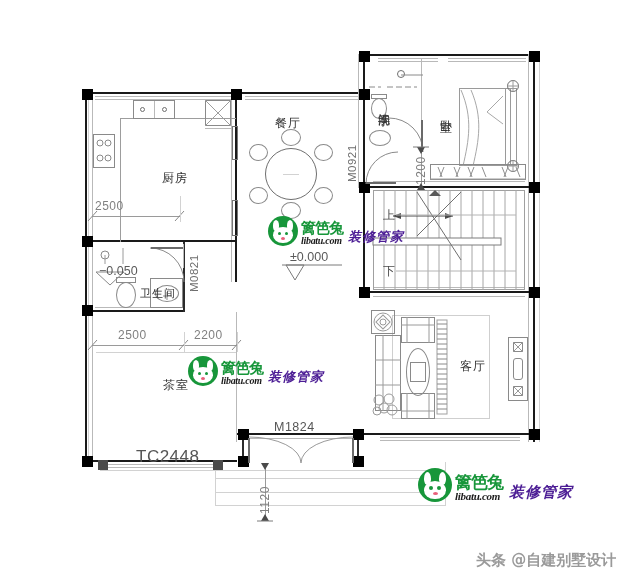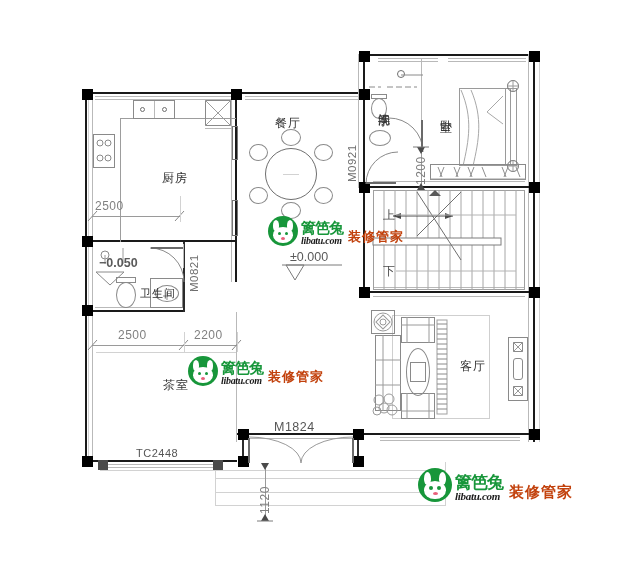--- a/index.html
+++ b/index.html
@@ -33,21 +33,21 @@
   .wm{position:absolute;display:flex;align-items:flex-end;gap:3px;}
   .wm-logo{border-radius:50%;background:#17963a;position:relative;flex:none;}
   .wm-ear{position:absolute;background:#fff;border-radius:50% 50% 45% 45%;}
   .wm-face{position:absolute;background:#fff;border-radius:50% 50% 48% 48%;}
   .wm-eye{position:absolute;background:#17963a;border-radius:50%;}
   .wm-nose{position:absolute;background:#e8607a;border-radius:50%;}
   .wm-cn{color:#17963a;font-weight:bold;letter-spacing:-1px;
          font-family:"DejaVu Sans",sans-serif;}
   .wm-url{color:#1b1b1b;font-style:italic;font-weight:bold;
           font-family:"Liberation Serif",serif;letter-spacing:-.3px;}
-  .wm-slg{color:#c2410c;font-weight:bold;
+  .wm-slg{color:#4c1d95;font-weight:bold;font-style:italic;
           font-family:"DejaVu Sans",sans-serif;letter-spacing:1px;}
   .footer{position:absolute;color:#9a9a9a;font-weight:bold;white-space:nowrap;
           font-family:"DejaVu Sans",sans-serif;}
   svg{position:absolute;overflow:visible;}
 </style>
 </head>
 <body>
 
 <div id="stage">
 
@@ -432,30 +432,30 @@
   <div class="room" style="left:437px;top:110px;writing-mode:vertical-rl;">卧室</div>
   <div class="room" style="left:375px;top:104px;writing-mode:vertical-rl;letter-spacing:0;">洗手间</div>
   <div class="room" style="left:140px;top:286px;font-size:11px;">卫生间</div>
   <div class="room" style="left:163px;top:377px;">茶室</div>
   <div class="room" style="left:460px;top:358px;">客厅</div>
 
   <div class="dlab dlab-v" style="left:346px;top:182px;">M0921</div>
   <div class="dlab dlab-v" style="left:188px;top:292px;">M0821</div>
   <div class="dlab" style="left:274px;top:420px;font-size:12.5px;color:#555;">M1824</div>
 
-  <div class="dlab" style="left:136px;top:447px;font-size:11px;color:#555;">TC2448</div>
+  <div class="dlab" style="left:136px;top:447px;font-size:17px;color:#555;">TC2448</div>
 
   <div class="dnum" style="left:95px;top:199px;">2500</div>
   <div class="dnum" style="left:118px;top:328px;">2500</div>
   <div class="dnum" style="left:194px;top:328px;">2200</div>
   <div class="dnum dnum-v" style="left:414px;top:185px;">1200</div>
   <div class="dnum dnum-v" style="left:258px;top:514px;">1120</div>
 
   <div class="elev" style="left:290px;top:250px;">±0.000</div>
-  <div class="elev" style="left:99px;top:256px;font-weight:bold;">−0.050</div>
+  <div class="elev" style="left:99px;top:264px;">−0.050</div>
 
   <div class="wm" style="left:268px;top:216px;">
     <div class="wm-logo" style="width:30px;height:30px;">
       <div class="wm-ear" style="left:5px;top:4px;width:6px;height:11px;"></div>
       <div class="wm-ear" style="left:19px;top:4px;width:6px;height:11px;"></div>
       <div class="wm-face" style="left:5px;top:11px;width:20px;height:16px;"></div>
       <div class="wm-eye" style="left:10px;top:16px;width:3px;height:3px;"></div>
       <div class="wm-eye" style="left:17px;top:16px;width:3px;height:3px;"></div>
       <div class="wm-nose" style="left:13px;top:21px;width:4px;height:3px;"></div>
     </div>
@@ -491,14 +491,15 @@
       <div class="wm-eye" style="left:19px;top:18px;width:4px;height:4px;"></div>
       <div class="wm-nose" style="left:15px;top:24px;width:5px;height:3px;"></div>
     </div>
     <div style="display:flex;flex-direction:column;line-height:1;">
       <span class="wm-cn" style="font-size:17px;">篱笆兔</span>
       <span class="wm-url" style="font-size:11px;">libatu.com</span>
     </div>
     <span class="wm-slg" style="font-size:15px;margin-left:3px;">装修管家</span>
   </div>
 
+  <div class="footer" style="left:476px;top:551px;font-size:15px;">头条 @自建别墅设计</div>
 
 </div>
 
 </body></html>

